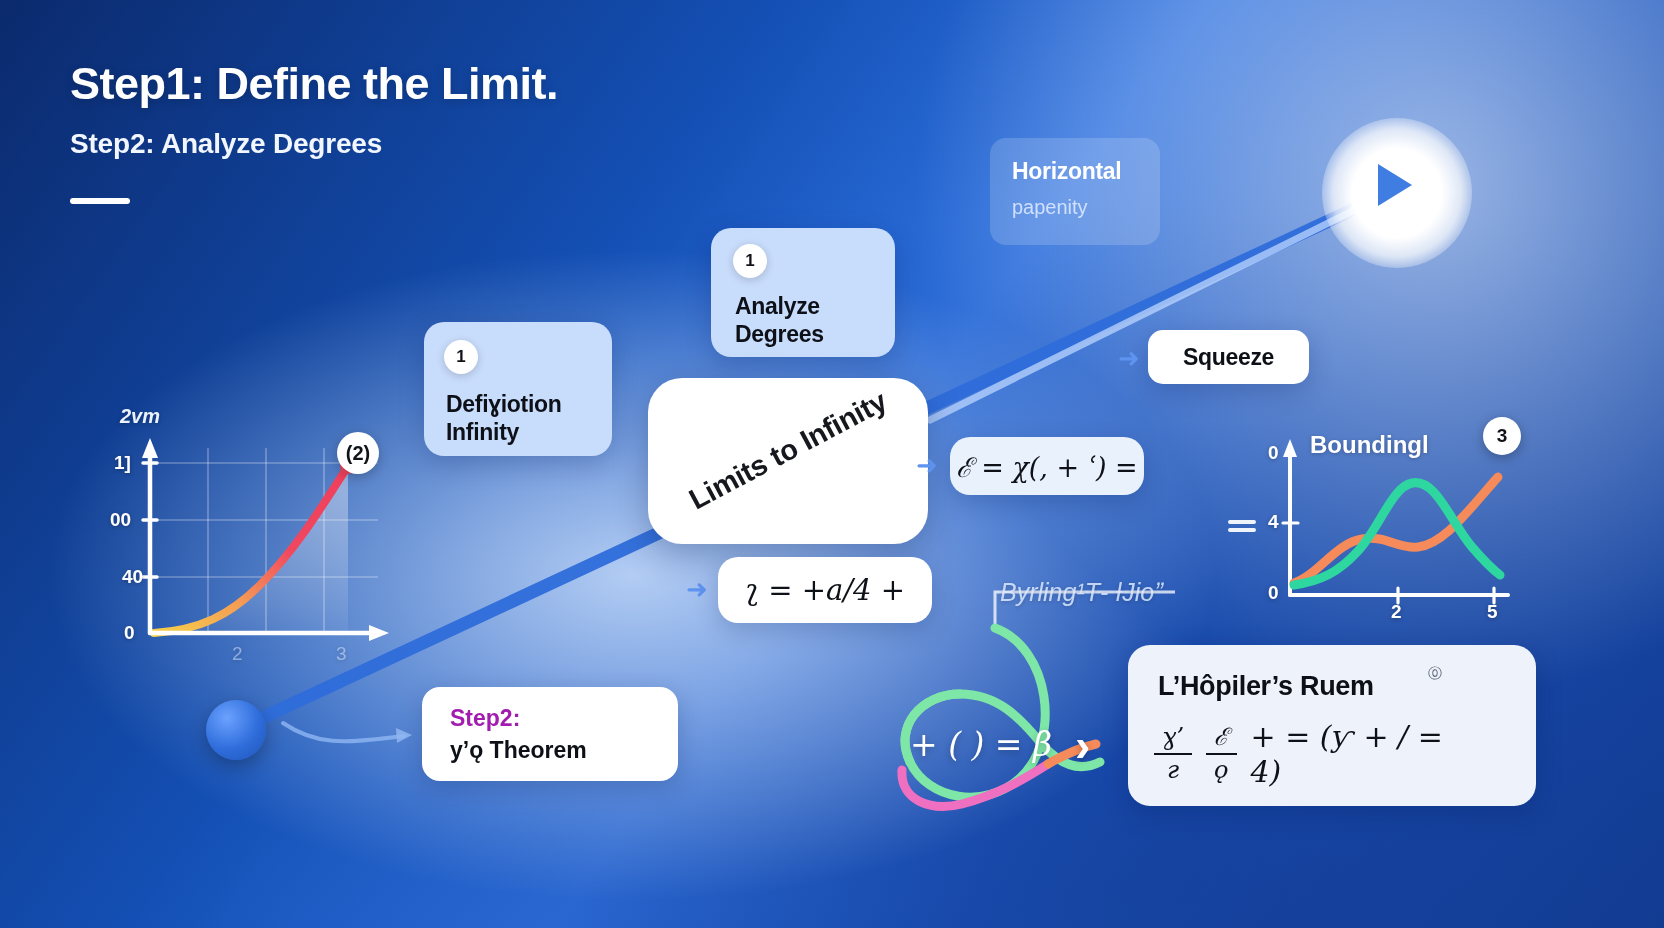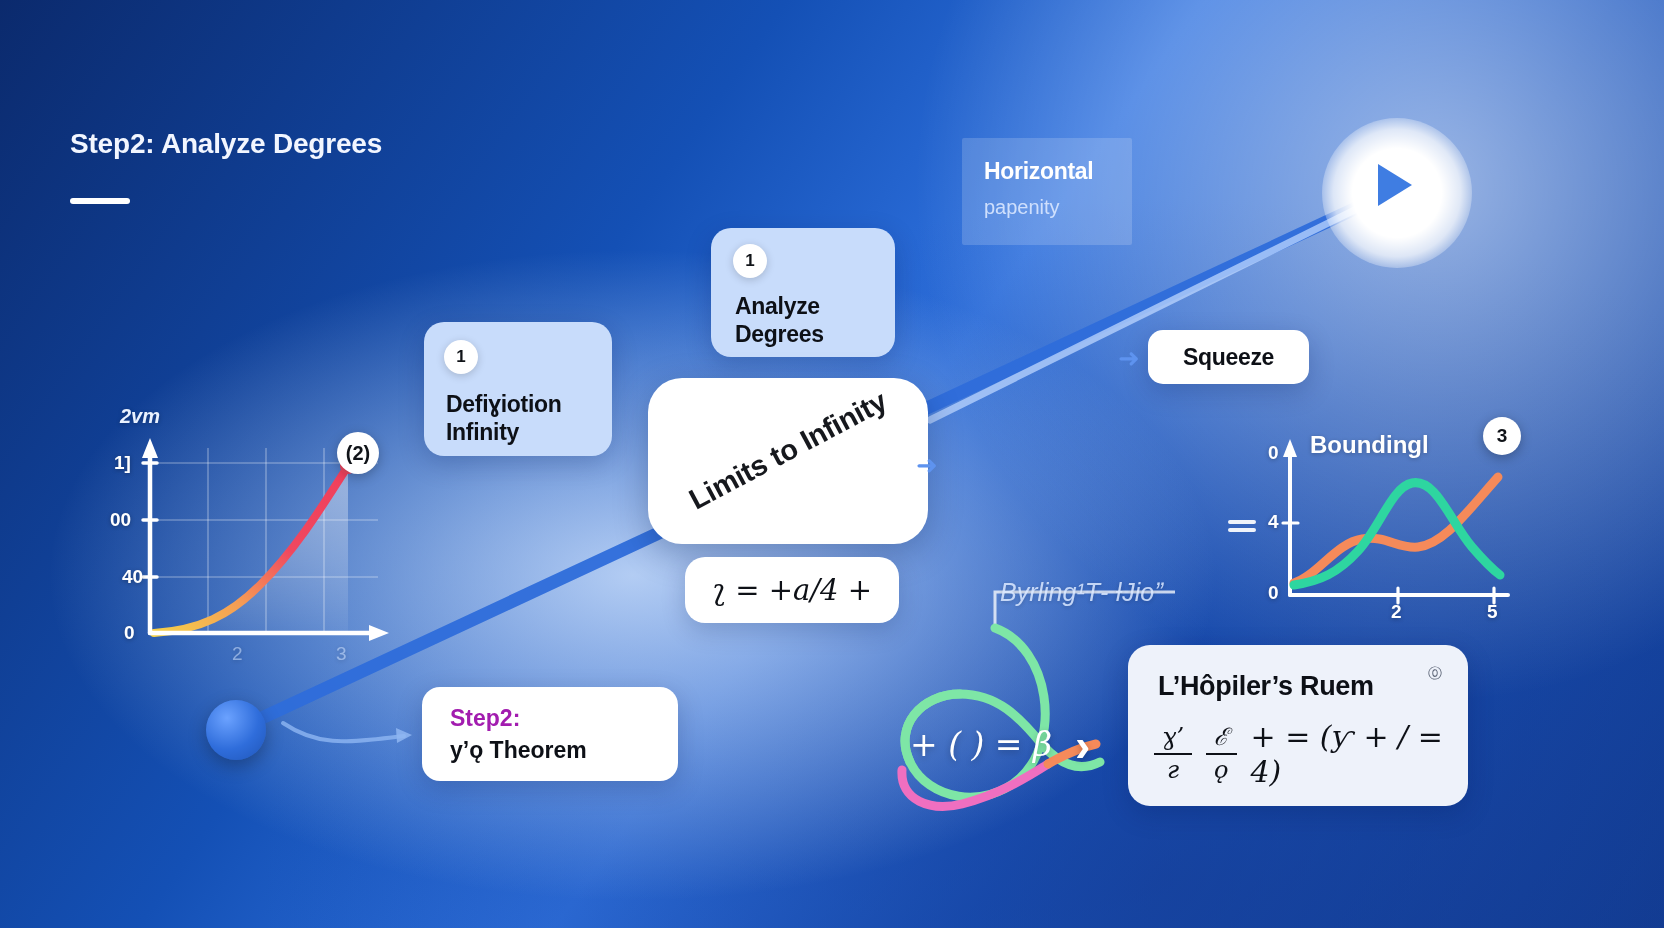--- a/index.html
+++ b/index.html
@@ -78,21 +78,21 @@
   
   #card-definition{left:424px;top:322px;width:188px;height:134px;}
   #card-definition .badge{left:20px;top:18px;}
   #card-definition .card-title{position:absolute;left:22px;top:68px;}
   
   #card-analyze{left:711px;top:228px;width:184px;height:129px;}
   #card-analyze .badge{left:22px;top:16px;}
   #card-analyze .card-title{position:absolute;left:24px;top:64px;}
   
   #card-horizontal{
-    left:962px;top:138px;width:170px;height:107px;border-radius:2px;
+    left:990px;top:138px;width:170px;height:107px;border-radius:16px;
     background:rgba(255,255,255,.17);
     box-shadow:none;
   }
   #card-horizontal .hc-t{
     position:absolute;left:22px;top:20px;font-size:23px;font-weight:bold;color:#ffffff;
     letter-spacing:-0.3px;
   }
   #card-horizontal .hc-s{
     position:absolute;left:22px;top:58px;font-size:20px;color:#d8e6ff;opacity:.92;
   }
@@ -106,23 +106,23 @@
   #card-step2 .l1{position:absolute;left:28px;top:18px;font-size:23px;font-weight:bold;color:#a21caf;}
   #card-step2 .l2{position:absolute;left:28px;top:50px;font-size:23px;font-weight:bold;color:#0d1016;}
   
   .chip{
     position:absolute;border-radius:20px;box-sizing:border-box;
     box-shadow:0 8px 24px rgba(5,25,80,.20);
     display:flex;align-items:center;justify-content:center;
     font-family:"DejaVu Serif", serif;font-style:italic;color:#0e1117;
   }
   #chip-eq1{left:950px;top:437px;width:194px;height:58px;background:#e9f1fd;font-size:27px;}
-  #chip-eq2{left:685px;top:557px;width:214px;height:66px;background:#ffffff;font-size:29px;}
-  
-  #card-lhopital{left:1128px;top:645px;width:340px;height:161px;border-radius:22px;background:#eef2fa;}
+  #chip-eq2{left:718px;top:557px;width:214px;height:66px;background:#ffffff;font-size:29px;}
+  
+  #card-lhopital{left:1128px;top:645px;width:408px;height:161px;border-radius:22px;background:#eef2fa;}
   #card-lhopital .lh-t{position:absolute;left:30px;top:26px;font-size:27px;font-weight:bold;color:#0d1016;letter-spacing:-0.3px;font-family:"Liberation Sans",sans-serif;}
   #card-lhopital .lh-sup{position:absolute;left:300px;top:20px;font-size:14px;color:#5b6476;}
   #card-lhopital .lh-f{
     position:absolute;left:26px;top:78px;width:320px;height:62px;
     display:flex;align-items:center;
     font-family:"DejaVu Serif",serif;font-style:italic;font-size:30px;color:#0e1117;
   }
   .frac{display:inline-flex;flex-direction:column;align-items:center;font-size:24px;line-height:1.05;margin-right:14px;}
   .frac .num{padding:0 8px;}
   .frac .bar{width:100%;height:2px;background:#0e1117;margin:3px 0;}
@@ -181,20 +181,21 @@
 <div id="stage">
 
   <svg class="diag" viewBox="0 0 1664 928">
     <line x1="236" y1="730" x2="1395" y2="190" stroke="#2f6ddb" stroke-width="13" stroke-linecap="round" opacity="0.95"></line>
     <line x1="930" y1="420" x2="1395" y2="190" stroke="#bcd6ff" stroke-width="7" stroke-linecap="round" opacity="0.75"></line>
   </svg>
   <div class="node-dot"></div>
   <div class="glow-end"></div>
   <div class="glow-tri"></div>
 
+  <div class="h1">Step1: Define the Limit.</div>
   <div class="h2">Step2: Analyze Degrees</div>
   <div class="rule"></div>
 
   <div class="chart-wrap" id="chart-left">
     <svg width="285" height="270" viewBox="0 0 285 270">
       <defs>
         <linearGradient id="gArea" x1="0" y1="0" x2="0" y2="1">
           <stop offset="0%" stop-color="#ffffff" stop-opacity="0.42"></stop>
           <stop offset="100%" stop-color="#ffffff" stop-opacity="0.05"></stop>
         </linearGradient>
@@ -300,20 +301,23 @@
     <div class="l1">Step2:</div>
     <div class="l2">y’ǫ Theorem</div>
   </div>
 
   <div class="banner">
     <div class="banner-bg"></div>
     <div class="banner-txt">Limits to Infinity</div>
   </div>
 
   <div class="arrow-small" style="left:916px;top:450px;">➜</div>
+  <div class="chip" id="chip-eq1">
+    <span>ℰ = χ(, + ʿ) =</span>
+  </div>
 
   <div class="arrow-small" style="left:686px;top:574px;">➜</div>
   <div class="chip" id="chip-eq2">
     <span>ʅ = +a/4 +</span>
   </div>
 
   <svg class="diag" viewBox="0 0 1664 928">
     <path d="M283,723 C320,748 350,742 404,736" fill="none" stroke="#8fb6f2" stroke-width="4" stroke-linecap="round" opacity=".8"></path>
     <polygon points="412,735 396,728 397,743" fill="#8fb6f2" opacity=".85"></polygon>
 

